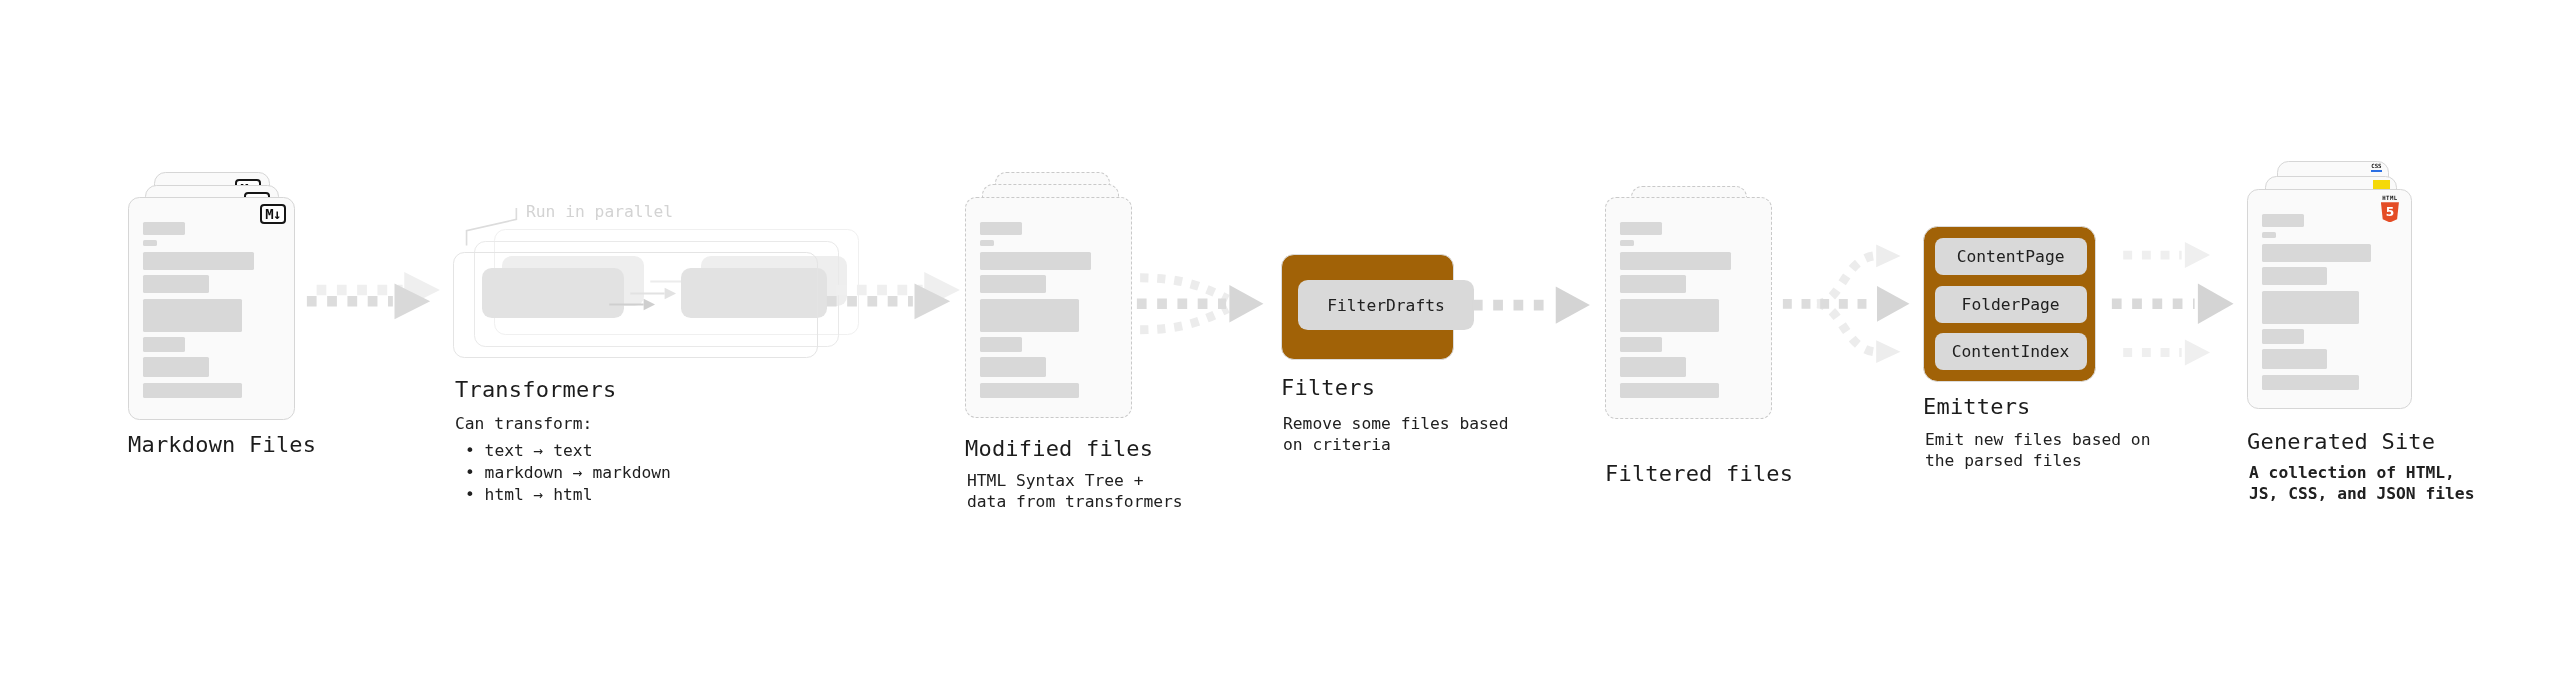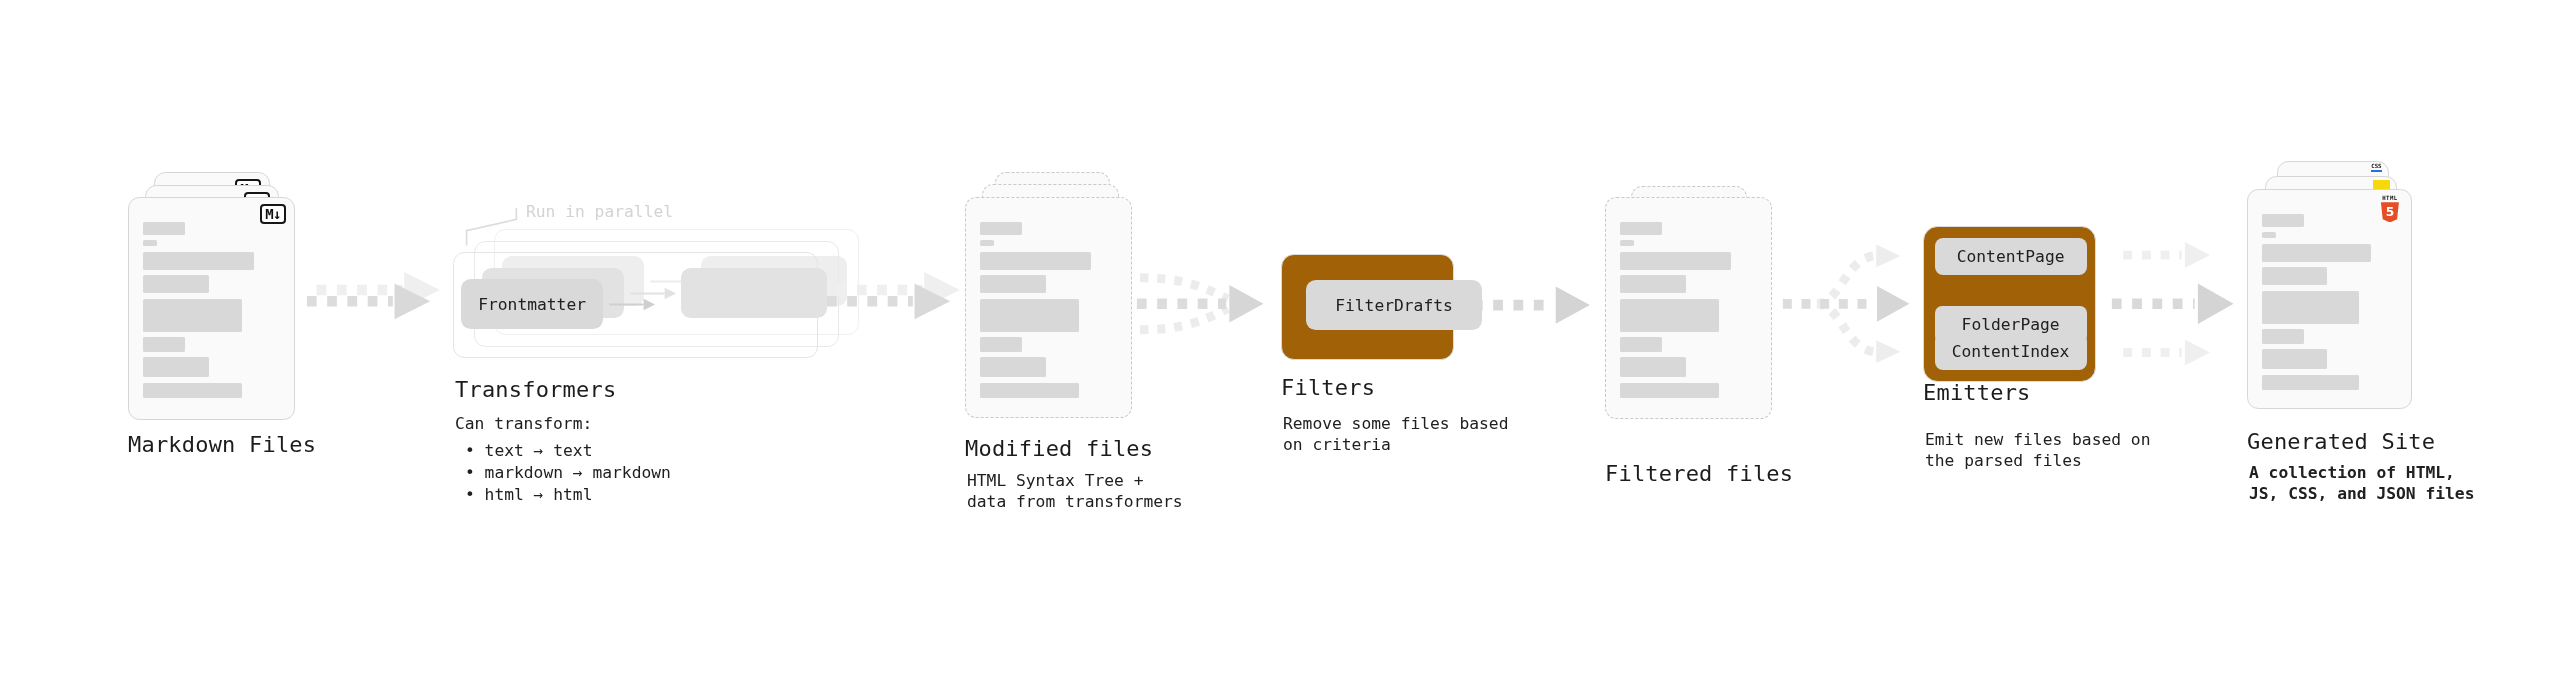--- a/index.html
+++ b/index.html
@@ -109,21 +109,20 @@
       <div class="chip ghost" style="left:8.1px;top:27px;width:142px;height:50px;"></div>
       <div class="chip ghost" style="left:207px;top:27px;width:146px;height:50px;"></div>
       <svg class="arrow-svg" style="left:153px;top:41px;" width="54" height="23" viewBox="0 0 66 28">
         <line x1="4" y1="14" x2="46" y2="14" stroke="#e2e2e2" stroke-width="2.5"></line>
         <polygon points="46,7 46,21 60,14" fill="#e2e2e2"></polygon>
       </svg>
     </div>
     
     <div class="t-layer" style="left:453px;top:252px;">
       <div class="t-box"></div>
-      <div class="chip" style="left:8.1px;top:27px;width:142px;height:50px;">Frontmatter</div>
       <svg class="arrow-svg" style="left:153px;top:41px;" width="54" height="23" viewBox="0 0 66 28">
         <line x1="4" y1="14" x2="46" y2="14" stroke="#cfcfcf" stroke-width="2.5"></line>
         <polygon points="46,7 46,21 60,14" fill="#cfcfcf"></polygon>
       </svg>
     </div>
 
     <div class="h" style="left:455px;top:377px;">Transformers</div>
     <div class="desc" style="left:455px;top:413px;">Can transform:</div>
     <div class="desc" style="left:465px;top:440px;line-height:22px;">• text → text</div>
     <div class="desc" style="left:465px;top:462px;line-height:22px;">• markdown → markdown</div>
@@ -163,21 +162,21 @@
   <svg class="arrow-svg" style="left:1132px;top:246px;" width="142" height="118" viewBox="0 0 175 145">
     <path d="M 10,39 C 62,39 88,50 118,65" fill="none" stroke="#ececec" stroke-width="11" stroke-dasharray="10 11"></path>
     <path d="M 10,103 C 62,103 88,92 118,77" fill="none" stroke="#ececec" stroke-width="11" stroke-dasharray="10 11"></path>
     <line x1="6" y1="71" x2="116" y2="71" stroke="#dcdcdc" stroke-width="13" stroke-dasharray="12 13"></line>
     <polygon points="120,48 120,94 162,71" fill="#d6d6d6"></polygon>
   </svg>
 
   
   <div class="stage">
     <div class="boxed" style="left:1281px;top:254px;width:173px;height:106px;">
-      <div class="chip" style="left:24px;top:25px;width:176px;height:50px;">FilterDrafts</div>
+      <div class="chip" style="left:16px;top:25px;width:176px;height:50px;">FilterDrafts</div>
     </div>
     <div class="h" style="left:1281px;top:375px;text-align:right;">Filters</div>
     <div class="desc" style="left:1283px;top:413px;">Remove some files based
 on criteria</div>
   </div>
 
   
   <svg class="arrow-svg" style="left:1468px;top:275px;" width="130" height="61" viewBox="0 0 160 75">
     <line x1="6" y1="37" x2="104" y2="37" stroke="#d9d9d9" stroke-width="13" stroke-dasharray="12 13"></line>
     <polygon points="108,14 108,60 150,37" fill="#d4d4d4"></polygon>
@@ -208,24 +207,24 @@
     <path d="M 48,86 C 78,88 82,140 118,145" fill="none" stroke="#ececec" stroke-width="11" stroke-dasharray="10 11"></path>
     <polygon points="121,131 121,159 151,145" fill="#ededed"></polygon>
     <line x1="6" y1="86" x2="118" y2="86" stroke="#dcdcdc" stroke-width="12" stroke-dasharray="11 12"></line>
     <polygon points="122,64 122,108 162,86" fill="#d6d6d6"></polygon>
   </svg>
 
   
   <div class="stage">
     <div class="boxed" style="left:1923px;top:226px;width:173px;height:156px;border-radius:14.6px;">
       <div class="chip" style="left:10.6px;top:11.4px;width:152px;height:37px;border-radius:8.1px;">ContentPage</div>
-      <div class="chip" style="left:10.6px;top:59px;width:152px;height:37px;border-radius:7px;margin-top:20px;">FolderPage</div>
+      <div class="chip" style="left:10.6px;top:59px;width:152px;height:37px;border-radius:7px;">FolderPage</div>
       <div class="chip" style="left:10.6px;top:106px;width:152px;height:37px;border-radius:8.1px;">ContentIndex</div>
     </div>
-    <div class="h" style="left:1923px;top:380px;text-align:right;">Emitters</div>
+    <div class="h" style="left:1923px;top:394px;text-align:right;">Emitters</div>
     <div class="desc" style="left:1925px;top:429px;">Emit new files based on
 the parsed files</div>
   </div>
 
   
   <svg class="arrow-svg" style="left:2107px;top:234px;" width="142" height="142" viewBox="0 0 175 175">
     <line x1="20" y1="26" x2="92" y2="26" stroke="#efefef" stroke-width="11" stroke-dasharray="11 12"></line>
     <polygon points="96,10 96,42 127,26" fill="#efefef"></polygon>
     <line x1="6" y1="86" x2="108" y2="86" stroke="#d9d9d9" stroke-width="13" stroke-dasharray="12 13"></line>
     <polygon points="112,61 112,111 156,86" fill="#d4d4d4"></polygon>

